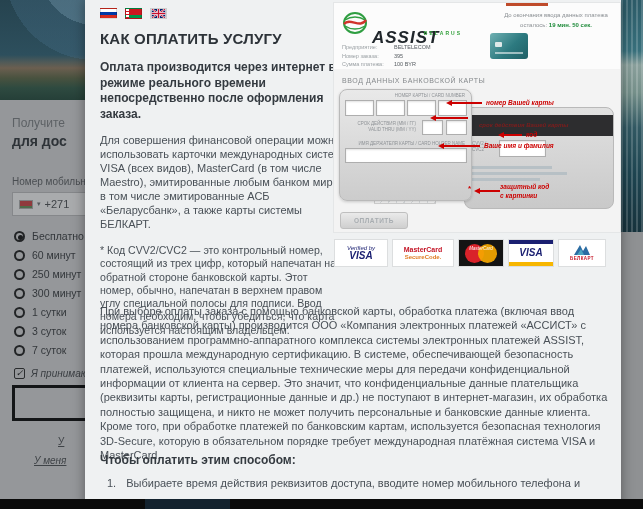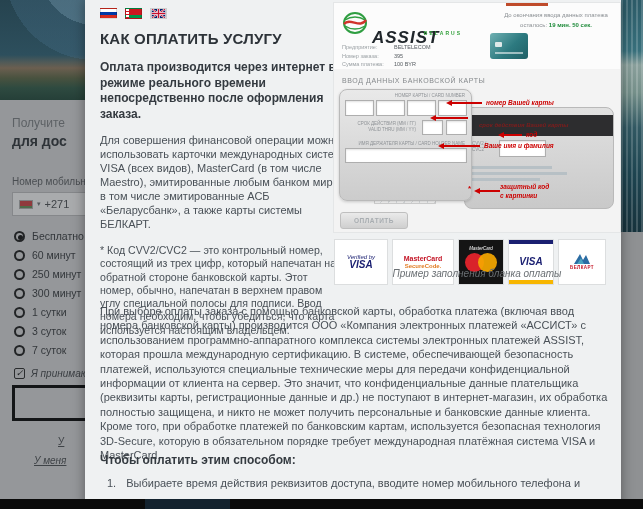--- a/index.html
+++ b/index.html
@@ -109,21 +109,21 @@
   .a-number  { top:96px;  left:112px; }
   .a-expiry  { top:112px; left:96px; }
   .a-cvv     { top:128px; left:164px; }
   .a-holder  { top:139px; left:104px; }
   .a-captcha-arrow { top:185px; left:140px; }
   .a-captcha-text { position:absolute; top:179px; left:166px; color:#c00; font-size:6.5px; font-weight:bold; font-style:italic; line-height:1.45; z-index:5; }
   .a-asterisk { position:absolute; top:181px; left:134px; color:#c00; font-size:8px; font-weight:bold; z-index:5; }
 
   
   .badges { position:absolute; left:249px; top:239px; display:flex; gap:4px; align-items:stretch; }
-  .badge { height:46px; background:#fff; border:1px solid #dcdedf; display:flex; flex-direction:column; align-items:center; justify-content:center; line-height:1.05; }
+  .badge { height:28px; background:#fff; border:1px solid #dcdedf; display:flex; flex-direction:column; align-items:center; justify-content:center; line-height:1.05; }
   .b-vbv { width:54px; }
   .vbv-top { font-size:6px; font-style:italic; color:#1a1f71; }
   .vbv-visa { font-size:10px; font-weight:900; font-style:italic; color:#1a1f71; }
   .b-sc { width:62px; }
   .sc-mc { font-size:7px; font-weight:900; color:#c41425; }
   .sc-code { font-size:6px; font-weight:bold; color:#e07c24; }
   .b-mc { width:46px; background:#141414; position:relative; }
   .mc-circles { position:relative; width:32px; height:19px; }
   .mc-circles::before { content:""; position:absolute; left:0; top:0; width:19px; height:19px; border-radius:50%; background:#d9222a; }
   .mc-circles::after { content:""; position:absolute; right:0; top:0; width:19px; height:19px; border-radius:50%; background:#f6a800; opacity:.92; }
@@ -333,21 +333,20 @@
         <span class="visa-word">VISA</span>
       </div>
       <div class="badge b-belkart">
         <svg width="20" height="13" viewBox="0 0 20 13">
             <path d="M2 11 L8 1 L11 7 L14 2 L18 11 Z" fill="#2b6ca3"></path>
             <path d="M5 11 L9 5 L12 11 Z" fill="#4aa3c0"></path>
           </svg>
         <span class="bk-word">БЕЛКАРТ</span>
       </div>
     </div>
-    <div class="caption">Пример заполнения бланка оплаты</div>
 
     <div class="para3">При выборе оплаты заказа с помощью банковской карты, обработка платежа (включая ввод номера банковской карты) производится ООО «Компания электронных платежей «АССИСТ» с использованием программно-аппаратного комплекса системы электронных платежей ASSIST, которая прошла международную сертификацию. В системе, обеспечивающей безопасность платежей, используются специальные технические меры для передачи конфиденциальной информации от клиента на сервер. Это значит, что конфиденциальные данные плательщика (реквизиты карты, регистрационные данные и др.) не поступают в интернет-магазин, их обработка полностью защищена, и никто не может получить персональные и банковские данные клиента. Кроме того, при обработке платежей по банковским картам, используется безопасная технология 3D-Secure, которую в обязательном порядке требует международная платёжная система VISA и MasterCard.</div>
     <div class="steps-h">Чтобы оплатить этим способом:</div>
     <div class="step1">
       <span>1.</span>
       <span>Выбираете время действия реквизитов доступа, вводите номер мобильного телефона и</span>
     </div>
   </div>
 
   <div class="bottom-bar">

